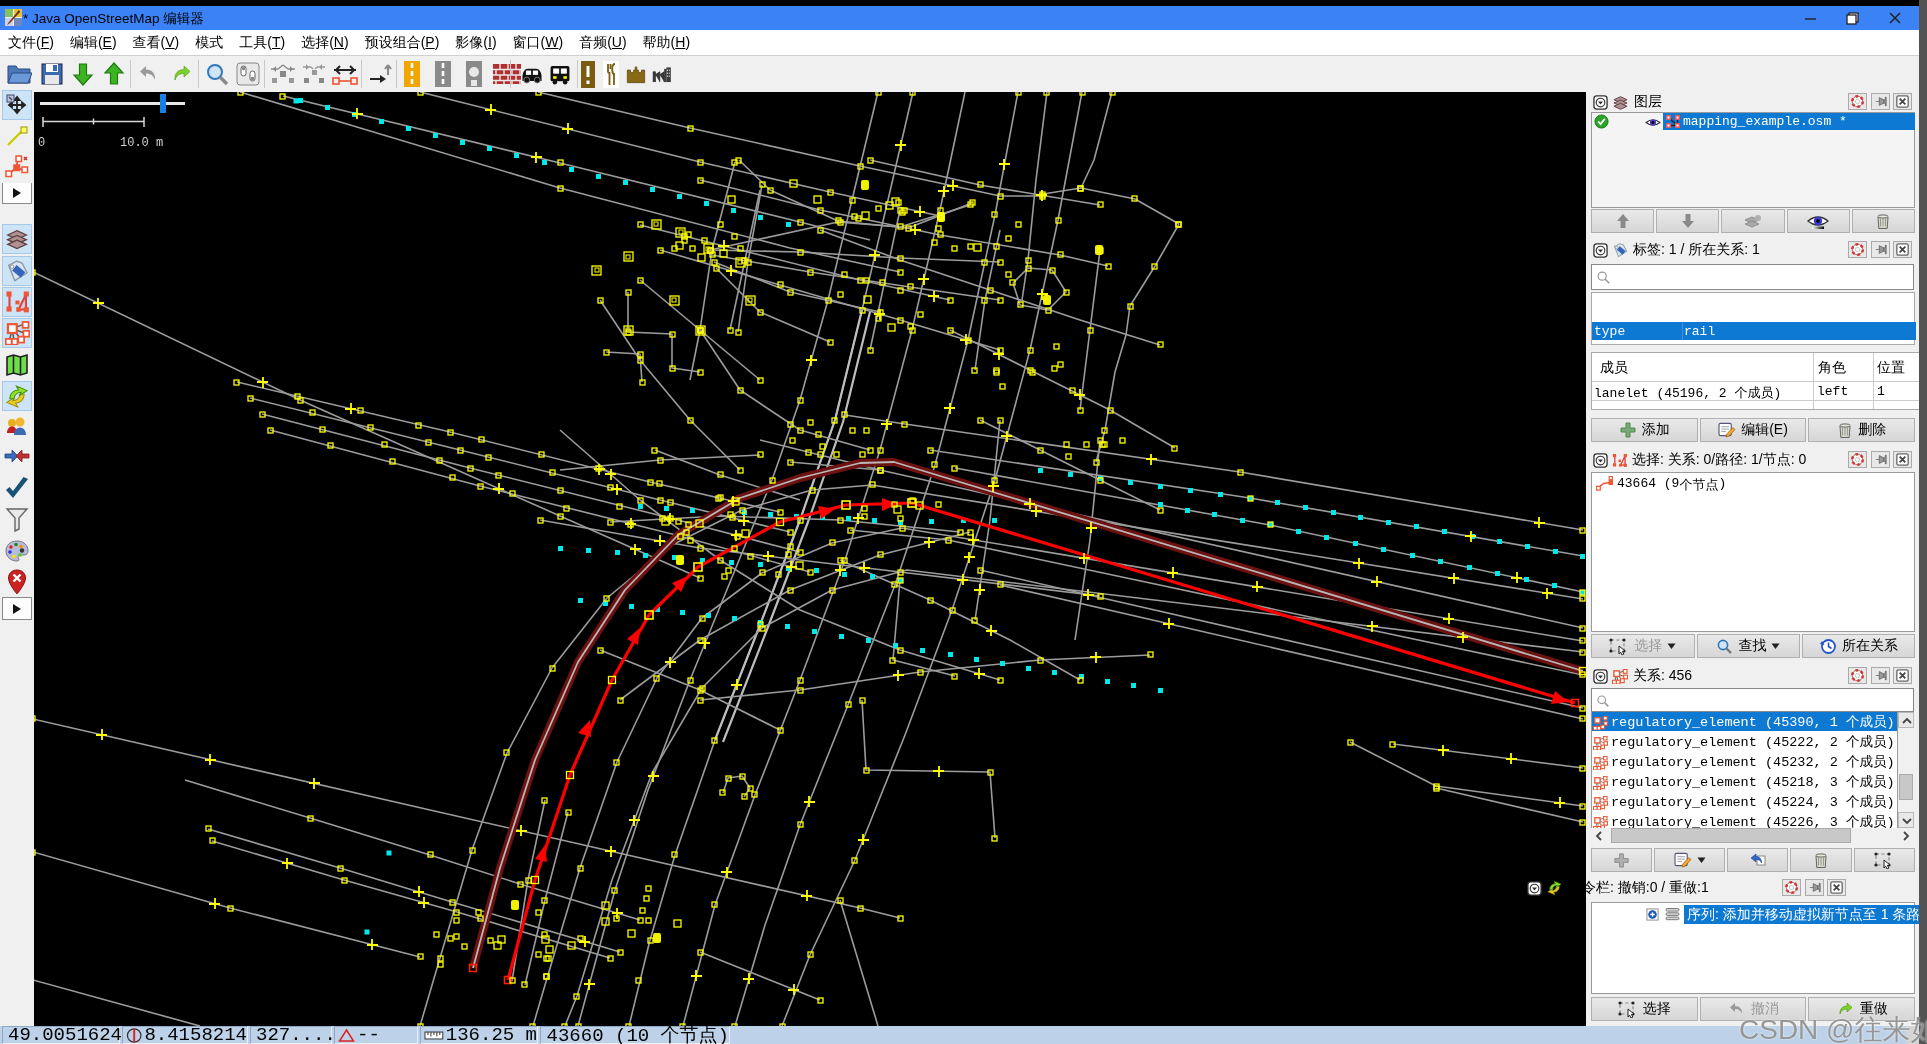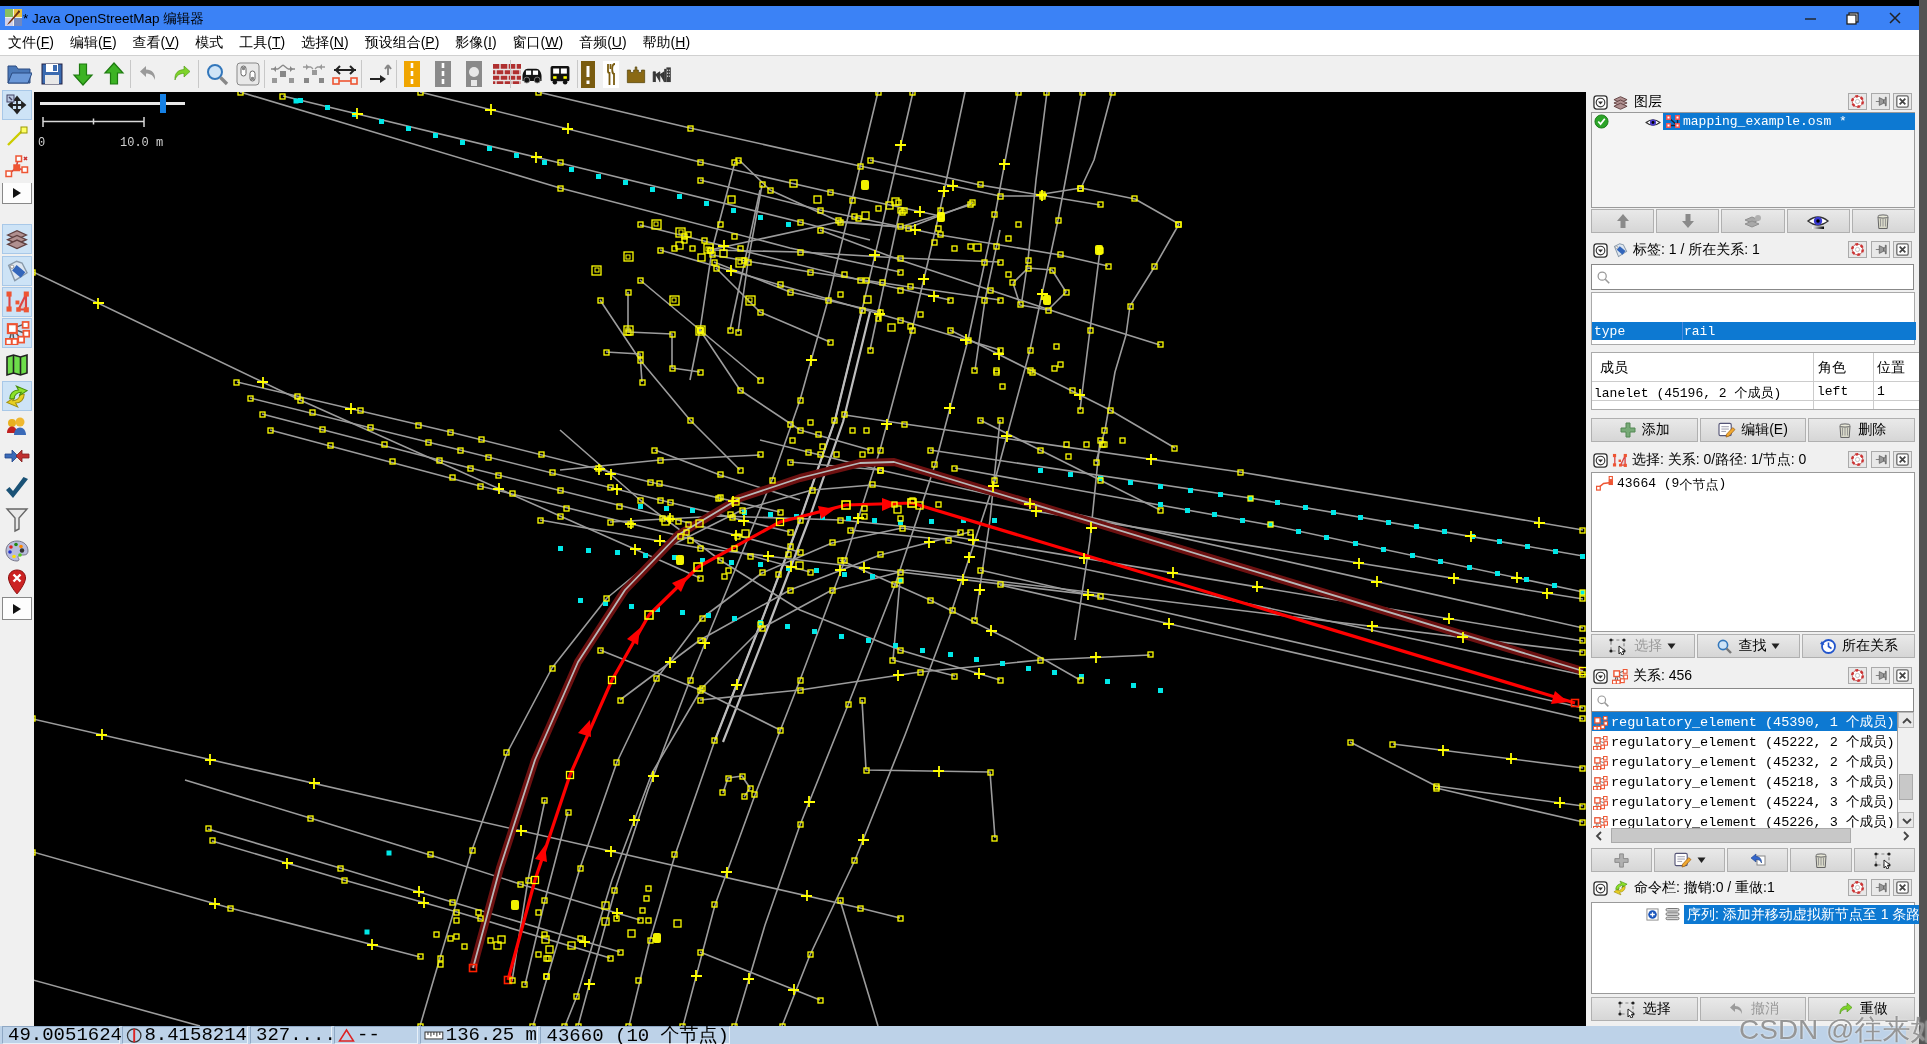--- a/index.html
+++ b/index.html
@@ -1628,21 +1628,21 @@
         <g fill="#222">
           <circle cx="2" cy="2" r="1.6"></circle>
           <circle cx="15" cy="2" r="1.6"></circle>
           <circle cx="2" cy="13" r="1.6"></circle>
           <circle cx="15" cy="13" r="1.6"></circle>
         </g>
         <path d="M10 8l6 5-2.6.3 1.4 2.8-1.8.9-1.4-2.9L10 16z" fill="#fff" stroke="#222" stroke-width="1"></path>
       </svg>
     </div>
   </div>
-<div class="phead" style="left:1590px;top:878px;width:326px;height:20px">
+<div class="phead" style="left:1524px;top:878px;width:326px;height:20px">
     <svg width="15" height="15" viewBox="0 0 16 16" style="margin:0 4px 0 3px">
       <rect x="1" y="1" width="14" height="14" rx="3" fill="#fff" stroke="#333" stroke-width="1.4"></rect>
       <circle cx="8" cy="8" r="4.6" fill="none" stroke="#333" stroke-width="1.2"></circle>
       <path d="M5.4 6.8h5.2L8 10z" fill="#333"></path>
     </svg>
     <svg width="17" height="16" viewBox="0 0 18 17" style="margin-right:5px">
       <path d="M4 9c0-3.5 2.6-6 6-6l-1.5-2.8L16 3.4 10.5 7 12 4.6C9.6 4.6 7 6 7 9z" fill="#e8d021" stroke="#a09010" stroke-width=".7" transform="rotate(180 9 8)"></path>
       <path d="M4 10c0-3.5 2.6-6 6-6L8.5 1.2 16 4.4 10.5 8 12 5.6C9.6 5.6 7 7 7 10z" fill="#8ce32a" stroke="#4a9010" stroke-width=".7"></path>
     </svg>
     <span class="pht">命令栏: 撤销:0 / 重做:1</span>

